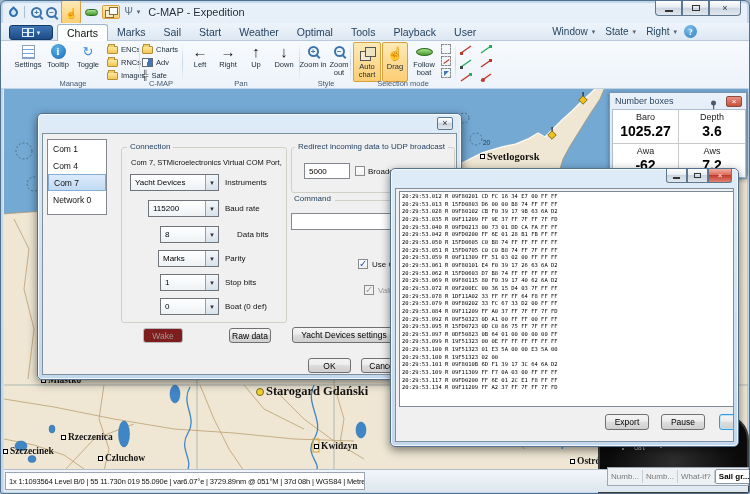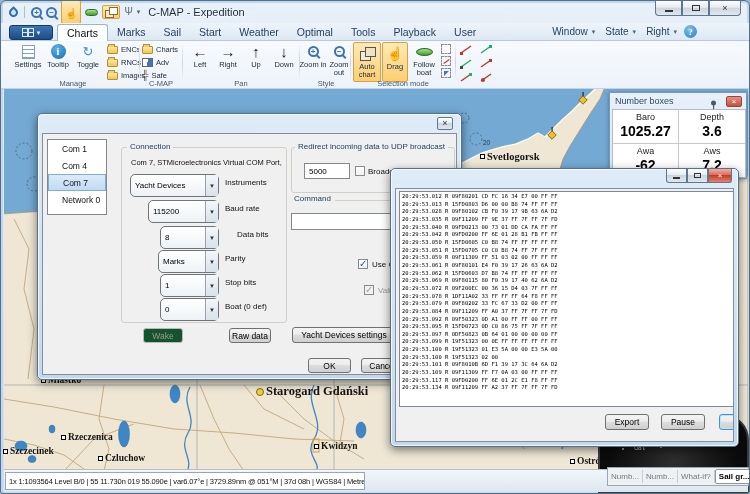--- a/index.html
+++ b/index.html
@@ -123,33 +123,33 @@
   .dlgclose{position:absolute;right:8px;top:3px;width:16px;height:13px;border:1px solid #5f788f;border-radius:2px;
       background:linear-gradient(#fdfdfd,#e7ecf2 45%,#ccd5df 50%,#e0e7ee);
       color:#333;font-size:9px;line-height:11px;text-align:center;}
   .wbtn{width:21px;height:14px;border:1px solid #5f788f;border-top:none;
       background:linear-gradient(#fdfdfd,#e7ecf2 45%,#ccd5df 50%,#e0e7ee);
       display:flex;align-items:center;justify-content:center;font-size:8px;color:#333;}
   .wbtn.red{width:24px;background:linear-gradient(#f2b0a4,#dd6a5a 45%,#c43d2c 50%,#e28170);color:#fff;border-radius:0 0 3px 0;}
 
   
   .listbox{position:absolute;background:#fff;border:1px solid #828790;}
-  .litem{height:17px;font-size:8.5px;color:#111;display:flex;align-items:center;padding-left:14px;}
+  .litem{height:17px;font-size:8.5px;color:#111;display:flex;align-items:center;padding-left:5px;}
   .litem.sel{background:linear-gradient(#dcebfc,#c1dbf3);border:1px solid #84acd4;height:17px;}
   .groupbox{position:absolute;border:1px solid #d0d0c4;border-radius:3px;}
   .grouptext{position:absolute;font-size:8px;color:#1a3a5c;background:#f0f0f0;padding:0 3px;}
-  .combo{position:absolute;height:23px;background:linear-gradient(#fff,#eef2f5);border:1px solid #70757b;border-radius:5px;
+  .combo{position:absolute;height:17px;background:linear-gradient(#fff,#eef2f5);border:1px solid #70757b;border-radius:0;
       font-size:8px;color:#000;display:flex;align-items:center;padding-left:4px;}
   .combo .arr{position:absolute;right:0;top:0;width:13px;height:100%;border-left:1px solid #9aa0a6;
       background:linear-gradient(#f3f7fa,#d8e2ea);display:flex;align-items:center;justify-content:center;font-size:6px;color:#333;}
   .flabel{position:absolute;font-size:8px;color:#111;white-space:nowrap;}
   .btn{position:absolute;display:flex;align-items:center;justify-content:center;
       background:linear-gradient(#f4f4f4,#ececec 45%,#dddddd 50%,#cfcfcf);
       border:1px solid #707070;border-radius:3px;font-size:8.5px;color:#000;}
-  .btn.disabled{color:#9a9a9a;background:#14532d;border-color:#b5babd;}
+  .btn.disabled{color:#9a9a9a;background:#7f1d1d;border-color:#b5babd;}
   .btn.focusfrag{border:1px solid #3399dd;box-shadow:inset 0 0 0 1px #bfe4f5;}
   .tbox{position:absolute;background:#fff;border:1px solid #828790;font-size:8px;color:#000;padding:0 0 0 4px;
       font-family:"Liberation Sans",sans-serif;}
   .cb{position:absolute;width:10px;height:10px;border:1px solid #8a8a8a;background:linear-gradient(#fff,#f0f3f5);}
   .cb.checked::after{content:"✓";position:absolute;left:0px;top:-2px;font-size:10px;color:#2559b0;}
   .cb.checked.disabled{background:#f2f2f2;}
   .cb.checked.disabled::after{color:#9aa0a6;}
 
   
   #instr-data{position:absolute;left:3px;top:2px;width:335px;height:216px;background:#fff;border:1px solid #7a8a99;

